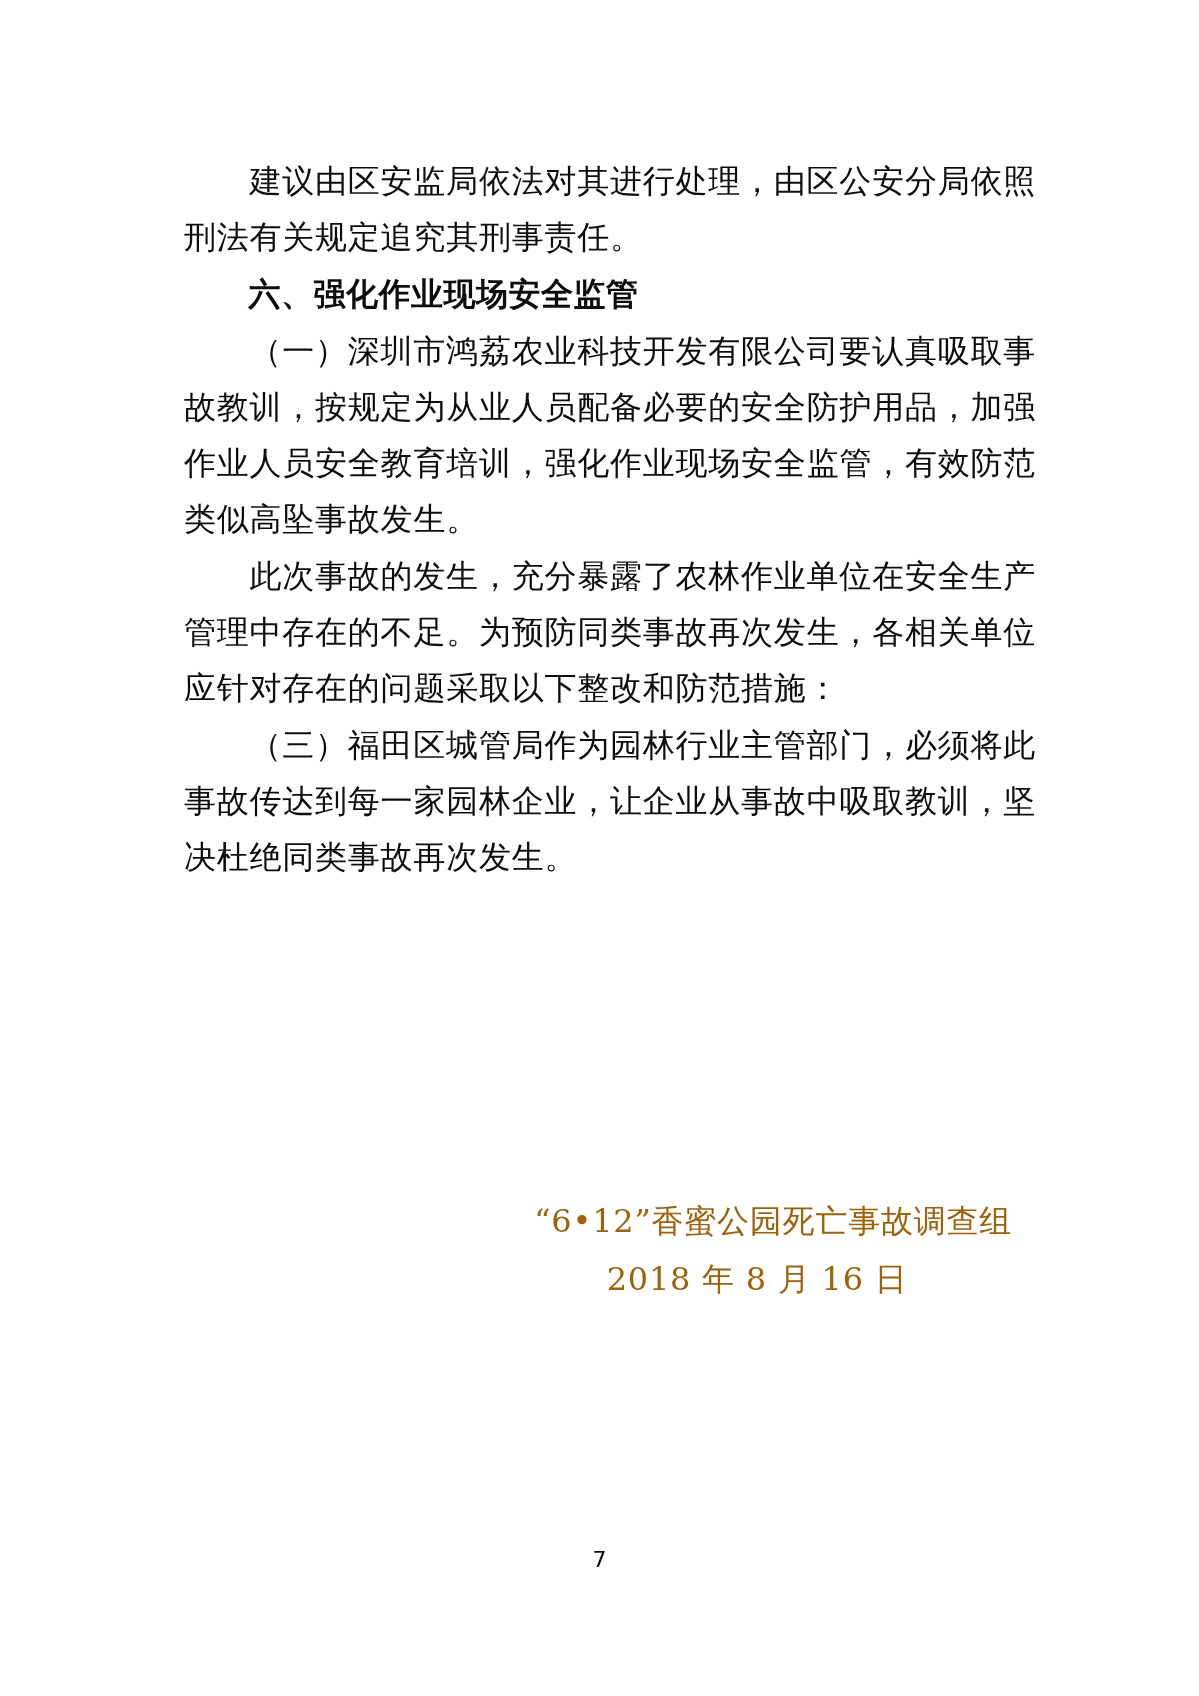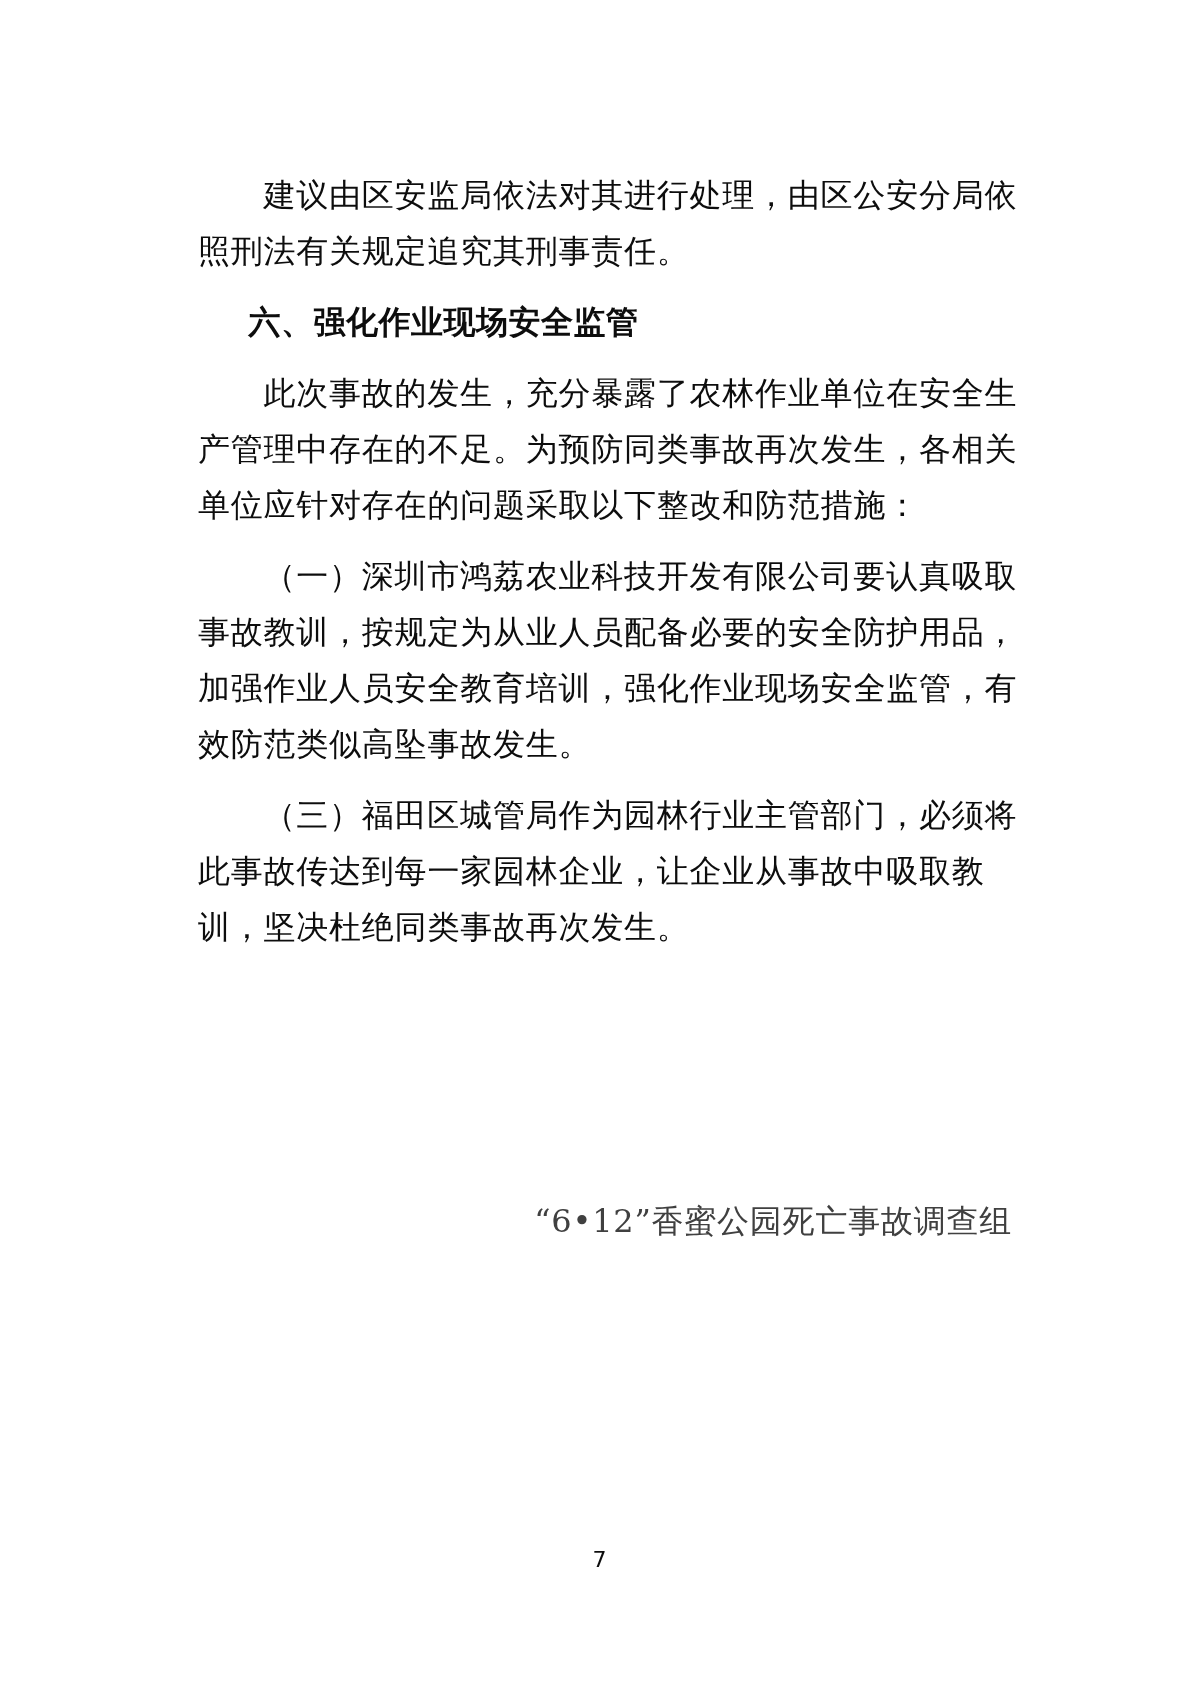--- a/index.html
+++ b/index.html
@@ -21,21 +21,21 @@
     top: 152px;
     width: 856px;
     font-family: "DejaVu Serif", "Liberation Serif", serif;
     font-size: 32px;
     line-height: 56px;
     letter-spacing: 0.77px;
     color: #0d0d0d;
     text-align: left;
   }
   .para {
-    margin: 15px;
+    margin: 1px;
     text-indent: 65.5px;
     word-break: normal;
     overflow-wrap: break-word;
   }
   .heading {
     margin: 0;
     text-indent: 65.5px;
     font-family: "DejaVu Sans", "Liberation Sans", sans-serif;
     font-weight: 700;
     letter-spacing: 0.5px;
@@ -43,21 +43,21 @@
   .signature-block {
     position: absolute;
     top: 1192px;
     right: 187px;
     text-align: center;
     font-family: "DejaVu Serif", "Liberation Serif", serif;
     font-size: 32px;
     line-height: 58px;
     letter-spacing: 0.77px;
     white-space: nowrap;
-    color: #404040;
+    color: #a16207;
   }
   .signature-date {
     padding-right: 32px;
   }
   .page-number {
     position: absolute;
     left: 0;
     right: 0;
     top: 1546px;
     text-align: center;
@@ -68,24 +68,25 @@
   }
 </style>
 </head>
 <body>
 
 <div class="page">
 
   <div class="body-text">
     <p class="para">建议由区安监局依法对其进行处理，由区公安分局依照刑法有关规定追究其刑事责任。</p>
     <p class="heading">六、强化作业现场安全监管</p>
+    <p class="para">（一）深圳市鸿荔农业科技开发有限公司要认真吸取事故教训，按规定为从业人员配备必要的安全防护用品，加强作业人员安全教育培训，强化作业现场安全监管，有效防范类似高坠事故发生。</p>
     <p class="para">此次事故的发生，充分暴露了农林作业单位在安全生产管理中存在的不足。为预防同类事故再次发生，各相关单位应针对存在的问题采取以下整改和防范措施：</p>
-    <p class="para">（一）深圳市鸿荔农业科技开发有限公司要认真吸取事故教训，按规定为从业人员配备必要的安全防护用品，加强作业人员安全教育培训，强化作业现场安全监管，有效防范类似高坠事故发生。</p>
     <p class="para">（三）福田区城管局作为园林行业主管部门，必须将此事故传达到每一家园林企业，让企业从事故中吸取教训，坚决杜绝同类事故再次发生。</p>
   </div>
 
   <div class="signature-block">
     <div class="signature-org">“6•12”香蜜公园死亡事故调查组</div>
+    <div class="signature-date">2018 年 8 月 16 日</div>
   </div>
 
   <div class="page-number">7</div>
 
 </div>
 
 </body></html>

